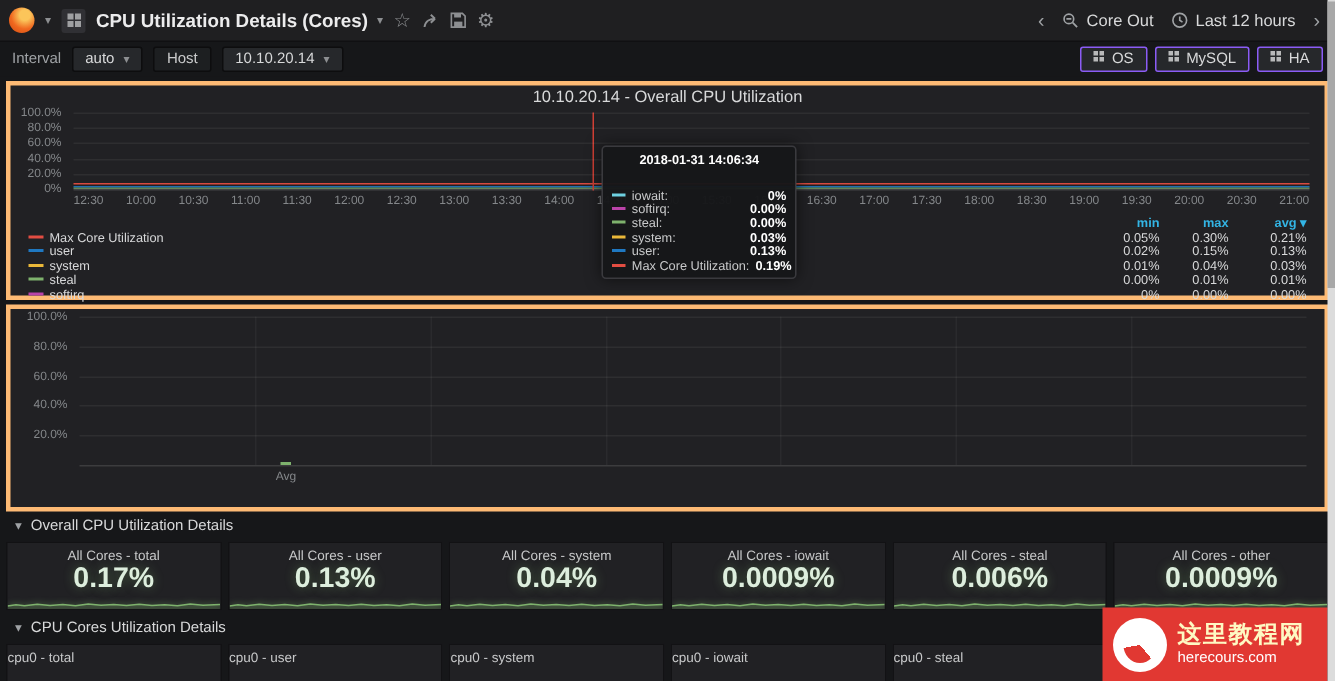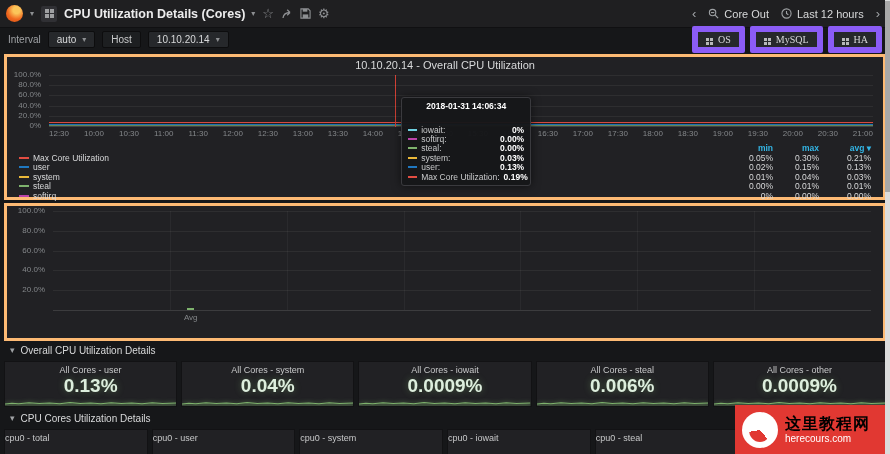--- a/index.html
+++ b/index.html
@@ -28,21 +28,21 @@
   .nav-right { margin-left:auto; display:flex; align-items:center; gap:12px; font-size:11px; color:#d8d9da; }
   .chev { color:#9fa2a5; font-size:13px; line-height:1; cursor:pointer; }
   .nav-group { display:flex; align-items:center; gap:5px; cursor:pointer; white-space:nowrap; }
 
   
   .toolbar { height:23px; display:flex; align-items:center; padding:0 8px; gap:7px; background:#161719; }
   .tb-label { font-size:10px; color:#9fa2a5; }
   .tb-chip { font-size:10px; background:#1d1f21; border:1px solid #0d0d0e; padding:2px 8px; border-radius:2px; color:#c9cacb; }
   .tb-select { display:flex; align-items:center; gap:6px; font-size:10px; background:#26282b; border:1px solid #0d0d0e; padding:2px 8px; border-radius:2px; cursor:pointer; }
   .tb-right { margin-left:auto; display:flex; gap:5px; }
-  .tb-btn { display:flex; align-items:flex-end; gap:5px; font-size:10px; background:#26282b; border:6px solid #8b5cf6; padding:2px 8px; border-radius:2px; cursor:pointer; color:#d8d9da;font-family:Liberation Serif, serif; }
+  .tb-btn { display:flex; align-items:flex-start; gap:5px; font-size:10px; background:#26282b; border:1px solid #8b5cf6; padding:2px 8px; border-radius:2px; cursor:pointer; color:#d8d9da; }
   .mini-grid { width:7px; height:7px; position:relative; }
   .mini-grid::before { content:""; position:absolute; inset:0;
     background:linear-gradient(#b8b9ba,#b8b9ba) 0 0/3px 3px no-repeat,
                linear-gradient(#b8b9ba,#b8b9ba) 4px 0/3px 3px no-repeat,
                linear-gradient(#b8b9ba,#b8b9ba) 0 4px/3px 3px no-repeat,
                linear-gradient(#b8b9ba,#b8b9ba) 4px 4px/3px 3px no-repeat; }
 
   
   .dash { padding:3px 4px; }
   .panel { background:#212124; border:3px solid #fdba74; margin-bottom:3px; position:relative; }
@@ -93,21 +93,21 @@
   .cpu-row { display:flex; gap:4px; }
   .cpu-panel { flex:0 0 calc((100% - 20px)/6); background:#212124; border:1px solid #121214; height:42px; }
 
   
   .watermark { position:absolute; right:5px; bottom:0; width:150px; height:49px; background:#e13832; z-index:20;
     display:flex; align-items:center; padding:4px 7px; gap:7px; }
   .wm-logo { width:36px; height:36px; border-radius:50%; background:#ffffff; position:relative; overflow:hidden; flex:0 0 auto; }
   .wm-logo::before { content:""; position:absolute; left:7px; top:6px; width:22px; height:24px;
     background:conic-gradient(from 140deg, #e13832 0 120deg, transparent 120deg); border-radius:50%; }
   .wm-text { display:flex; flex-direction:column; line-height:1.15; min-width:0; }
-  .wm-cn { font-size:16px; font-weight:bold; color:#000000; letter-spacing:1px; white-space:nowrap; }
+  .wm-cn { font-size:16px; font-weight:bold; color:#fef9c3; letter-spacing:1px; white-space:nowrap; }
   .wm-en { font-size:10px; color:#fff; white-space:nowrap; }
 
   .scrollbar { position:absolute; right:0; top:0; width:5px; height:100%; background:#dcdcdc; z-index:30; }
   .scroll-thumb { position:absolute; top:1px; left:0; width:100%; height:42%; background:#a8a8a8; cursor:pointer; }
 </style>
 </head>
 <body>
 
 <div class="app">
 
@@ -346,20 +346,28 @@
           <div class="gridline-v" style="left: 85.7143%;"></div>
         </div>
     </section>
 
     <div class="row-head">
       <span class="row-caret">▾</span>
       <span>Overall CPU Utilization Details</span>
     </div>
     <div class="stats-row">
         <div class="stat-panel">
+          <div class="stat-title">All Cores - total</div>
+          <div class="stat-value">0.17%</div>
+          <svg class="sparkline" viewBox="0 0 100 12" preserveAspectRatio="none">
+            <path d="M0,10 L4,9.2 8,9.8 14,8.8 20,9.6 26,9 32,9.8 38,8.6 44,9.5 50,9 56,9.7 62,8.8 68,9.6 74,9.1 80,9.8 86,8.7 92,9.5 100,9 L100,12 L0,12 Z" fill="rgba(126,178,109,0.18)"></path>
+            <path d="M0,10 L4,9.2 8,9.8 14,8.8 20,9.6 26,9 32,9.8 38,8.6 44,9.5 50,9 56,9.7 62,8.8 68,9.6 74,9.1 80,9.8 86,8.7 92,9.5 100,9" fill="none" stroke="#7eb26d" stroke-width="1"></path>
+          </svg>
+        </div>
+        <div class="stat-panel">
           <div class="stat-title">All Cores - user</div>
           <div class="stat-value">0.13%</div>
           <svg class="sparkline" viewBox="0 0 100 12" preserveAspectRatio="none">
             <path d="M0,10 L4,9.2 8,9.8 14,8.8 20,9.6 26,9 32,9.8 38,8.6 44,9.5 50,9 56,9.7 62,8.8 68,9.6 74,9.1 80,9.8 86,8.7 92,9.5 100,9 L100,12 L0,12 Z" fill="rgba(126,178,109,0.18)"></path>
             <path d="M0,10 L4,9.2 8,9.8 14,8.8 20,9.6 26,9 32,9.8 38,8.6 44,9.5 50,9 56,9.7 62,8.8 68,9.6 74,9.1 80,9.8 86,8.7 92,9.5 100,9" fill="none" stroke="#7eb26d" stroke-width="1"></path>
           </svg>
         </div>
         <div class="stat-panel">
           <div class="stat-title">All Cores - system</div>
           <div class="stat-value">0.04%</div>

